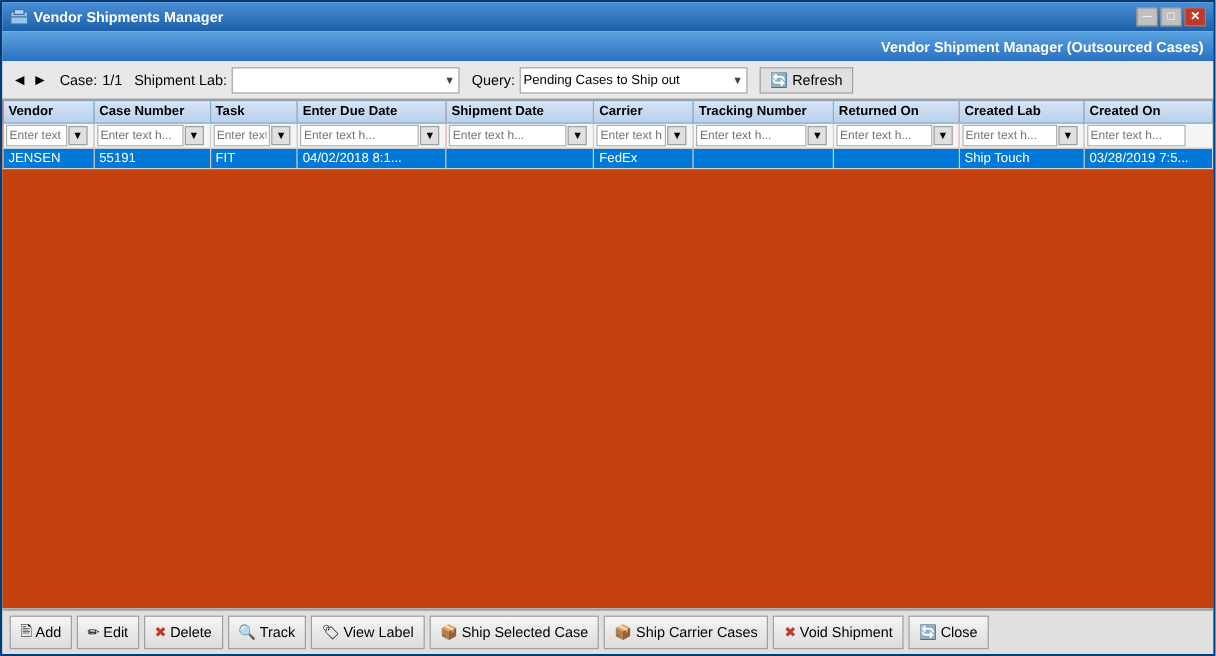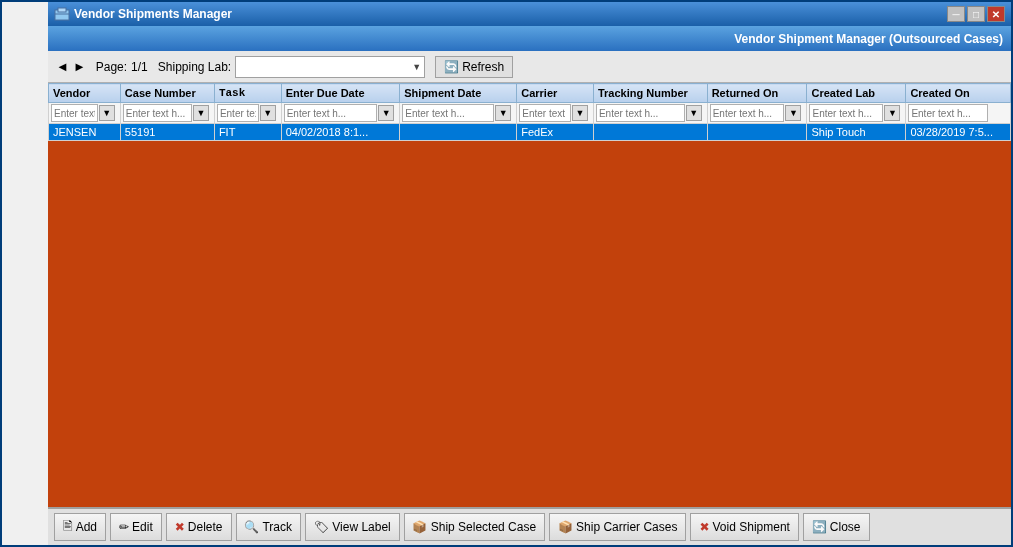--- a/index.html
+++ b/index.html
@@ -1,18 +1,18 @@
 <!DOCTYPE html>
 <html><head>
   <meta charset="utf-8">
   <style>
     * { box-sizing: border-box; margin: 0; padding: 0; font-family: 'Segoe UI', Tahoma, Arial, sans-serif; font-size: 12px; }
     body { background: #d4d0c8; width: 1013px; height: 547px; overflow: hidden; }
     
-    .window { width: 1013px; height: 547px; border: 2px solid #003d7a; background: #f0f0f0; display: flex; flex-direction: column; padding-left: 46px; }
+    .window { width: 1013px; height: 547px; border: 2px solid #003d7a; background: #f0f0f0; display: flex; flex-direction: column; }
     
     .title-bar { background: linear-gradient(to bottom, #4a90d9, #1a5fa8); color: white; padding: 4px 6px; display: flex; align-items: center; justify-content: space-between; height: 24px; flex-shrink: 0; }
     .title-bar-left { display: flex; align-items: center; gap: 4px; }
     .title-icon { width: 16px; height: 16px; display: flex; align-items: center; justify-content: center; }
     .title-text { font-size: 12px; font-weight: bold; color: white; }
     .window-controls { display: flex; gap: 2px; }
     .win-btn { width: 18px; height: 16px; background: #c0c0c0; border: 1px solid #888; display: flex; align-items: center; justify-content: center; font-size: 10px; cursor: pointer; }
     .win-btn.close-btn { background: #c0392b; color: white; font-weight: bold; }
     
     .header-bar { background: linear-gradient(to bottom, #5ba3e0, #2a70c0); color: white; padding: 5px 8px; text-align: right; font-size: 13px; font-weight: bold; flex-shrink: 0; }
@@ -37,21 +37,21 @@
     .filter-btn { width: 16px; height: 16px; background: #e0e0e0; border: 1px solid #a0a0a0; display: flex; align-items: center; justify-content: center; cursor: pointer; font-size: 9px; flex-shrink: 0; }
     
     .data-row-selected { background: #0078d7 !important; }
     .data-row-selected td { background: #0078d7; color: white; }
     
     .footer-bar { background: #e0e0e0; border-top: 2px solid #a0a0a0; padding: 4px 6px; display: flex; align-items: center; gap: 4px; flex-shrink: 0; height: 38px; flex-wrap: nowrap; }
     .footer-btn { display: flex; align-items: center; gap: 3px; background: linear-gradient(to bottom, #f5f5f5, #dcdcdc); border: 1px solid #a0a0a0; padding: 3px 8px; cursor: pointer; height: 28px; font-size: 11px; white-space: nowrap; min-width: fit-content; }
     
     .col-vendor { width: 80px; }
     .col-case { width: 100px; }
-    .col-task { width: 80px; font-family: Liberation Mono, monospace; }
+    .col-task { width: 80px; }
     .col-return { width: 130px; }
     .col-shipdate { width: 130px; }
     .col-carrier { width: 90px; }
     .col-tracking { width: 120px; }
     .col-returned { width: 110px; }
     .col-shippinglab { width: 110px; }
     .col-created { width: 110px; }
   </style>
 </head>
 <body>
@@ -79,28 +79,38 @@
   <div class="header-bar">
     <span>Vendor Shipment Manager (Outsourced Cases)</span>
   </div>
 
   <div class="toolbar">
     <div class="toolbar-item">
       <span style="cursor:pointer; font-size:13px;">◄</span>
       <span style="cursor:pointer; font-size:13px;">►</span>
     </div>
     <div class="toolbar-item">
-      <span class="toolbar-label">Page: </span>
+      <span class="toolbar-label">Case: </span>
       <span class="toolbar-label">1/1</span>
     </div>
     <div class="toolbar-item">
-      <span class="toolbar-label">Shipping Lab:</span>
+      <span class="toolbar-label">Shipment Lab:</span>
       <div class="select-wrapper">
         <select class="toolbar-select">
           <option value=""></option>
+        </select>
+      </div>
+    </div>
+    <div class="toolbar-item">
+      <span class="toolbar-label">Query:</span>
+      <div class="select-wrapper">
+        <select class="toolbar-select">
+          <option value="pending">Pending Cases to Ship out</option>
+          <option value="all">All Cases</option>
+          <option value="shipped">Shipped Cases</option>
         </select>
       </div>
     </div>
     <button class="refresh-btn">
       <span>🔄</span>
       <span>Refresh</span>
     </button>
   </div>
 
   <div class="grid-container">

